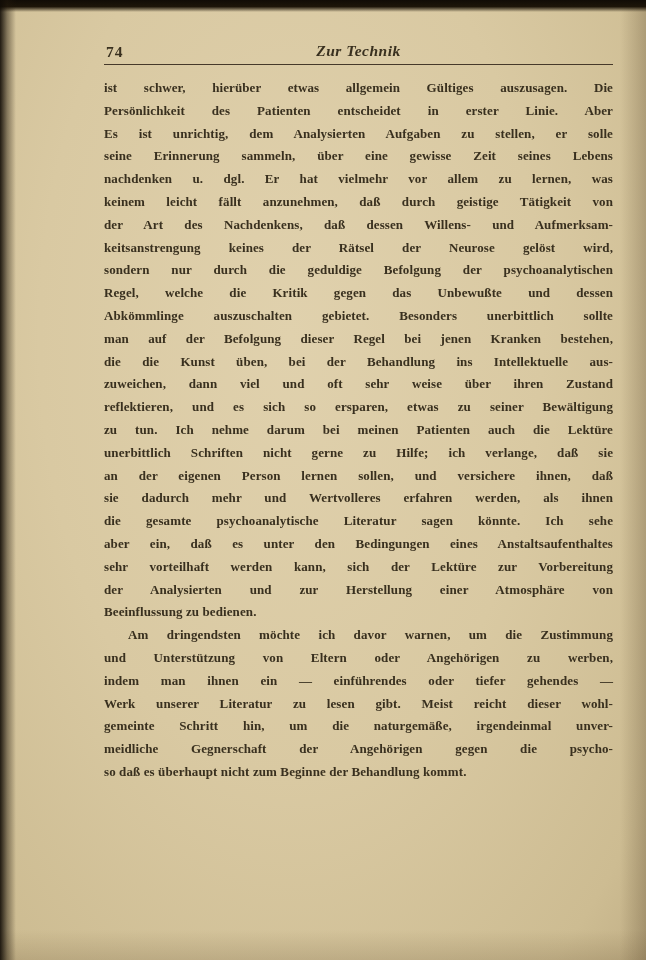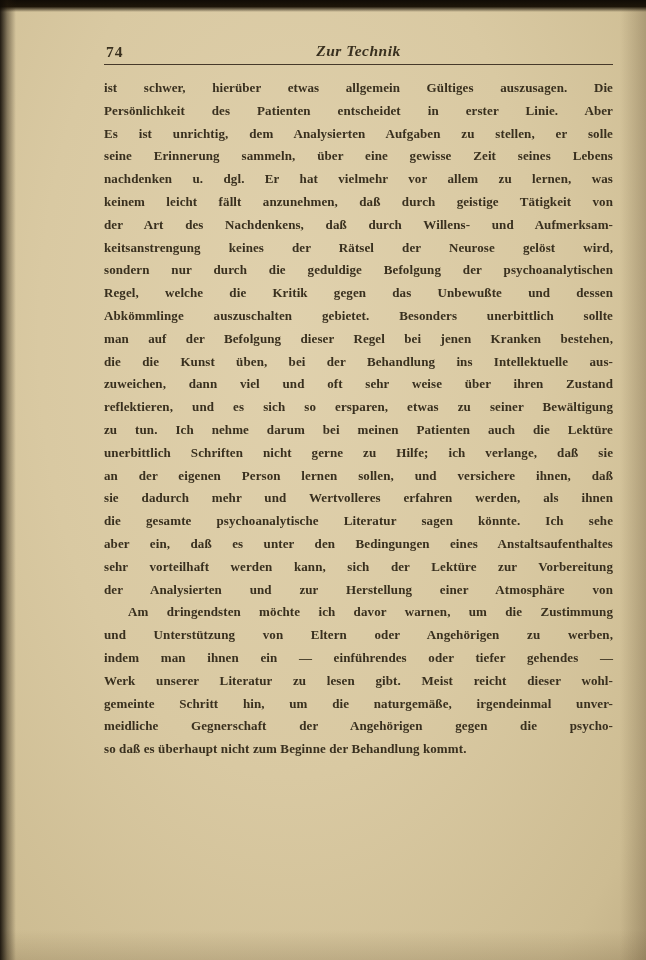--- a/index.html
+++ b/index.html
@@ -96,37 +96,38 @@
       <span class="running-title">Zur Technik</span>
     </div>
     <div class="rule"></div>
     <div class="body-text">
         <div class="line">ist schwer, hierüber etwas allgemein Gültiges auszusagen. Die</div>
         <div class="line">Persönlichkeit des Patienten entscheidet in erster Linie. Aber</div>
         <div class="line">Es ist unrichtig, dem Analysierten Aufgaben zu stellen, er solle</div>
         <div class="line">seine Erinnerung sammeln, über eine gewisse Zeit seines Lebens</div>
         <div class="line">nachdenken u. dgl. Er hat vielmehr vor allem zu lernen, was</div>
         <div class="line">keinem leicht fällt anzunehmen, daß durch geistige Tätigkeit von</div>
-        <div class="line">der Art des Nachdenkens, daß durch Willens- und Aufmerksam-</div>
+        <div class="line">der Art des Nachdenkens, daß dessen Willens- und Aufmerksam-</div>
         <div class="line">keitsanstrengung keines der Rätsel der Neurose gelöst wird,</div>
         <div class="line">sondern nur durch die geduldige Befolgung der psychoanalytischen</div>
         <div class="line">Regel, welche die Kritik gegen das Unbewußte und dessen</div>
         <div class="line">Abkömmlinge auszuschalten gebietet. Besonders unerbittlich sollte</div>
         <div class="line">man auf der Befolgung dieser Regel bei jenen Kranken bestehen,</div>
         <div class="line">die die Kunst üben, bei der Behandlung ins Intellektuelle aus-</div>
         <div class="line">zuweichen, dann viel und oft sehr weise über ihren Zustand</div>
         <div class="line">reflektieren, und es sich so ersparen, etwas zu seiner Bewältigung</div>
         <div class="line">zu tun. Ich nehme darum bei meinen Patienten auch die Lektüre</div>
         <div class="line">unerbittlich Schriften nicht gerne zu Hilfe; ich verlange, daß sie</div>
         <div class="line">an der eigenen Person lernen sollen, und versichere ihnen, daß</div>
         <div class="line">sie dadurch mehr und Wertvolleres erfahren werden, als ihnen</div>
         <div class="line">die gesamte psychoanalytische Literatur sagen könnte. Ich sehe</div>
         <div class="line">aber ein, daß es unter den Bedingungen eines Anstaltsaufenthaltes</div>
         <div class="line">sehr vorteilhaft werden kann, sich der Lektüre zur Vorbereitung</div>
         <div class="line">der Analysierten und zur Herstellung einer Atmosphäre von</div>
+        <div class="line para-end">Beeinflussung zu bedienen.</div>
         <div class="line indent">Am dringendsten möchte ich davor warnen, um die Zustimmung</div>
         <div class="line">und Unterstützung von Eltern oder Angehörigen zu werben,</div>
         <div class="line">indem man ihnen ein — einführendes oder tiefer gehendes —</div>
         <div class="line">Werk unserer Literatur zu lesen gibt. Meist reicht dieser wohl-</div>
         <div class="line">gemeinte Schritt hin, um die naturgemäße, irgendeinmal unver-</div>
         <div class="line">meidliche Gegnerschaft der Angehörigen gegen die psycho-</div>
         <div class="line para-end">so daß es überhaupt nicht zum Beginne der Behandlung kommt.</div>
       </div>
   </div>
 </div>

